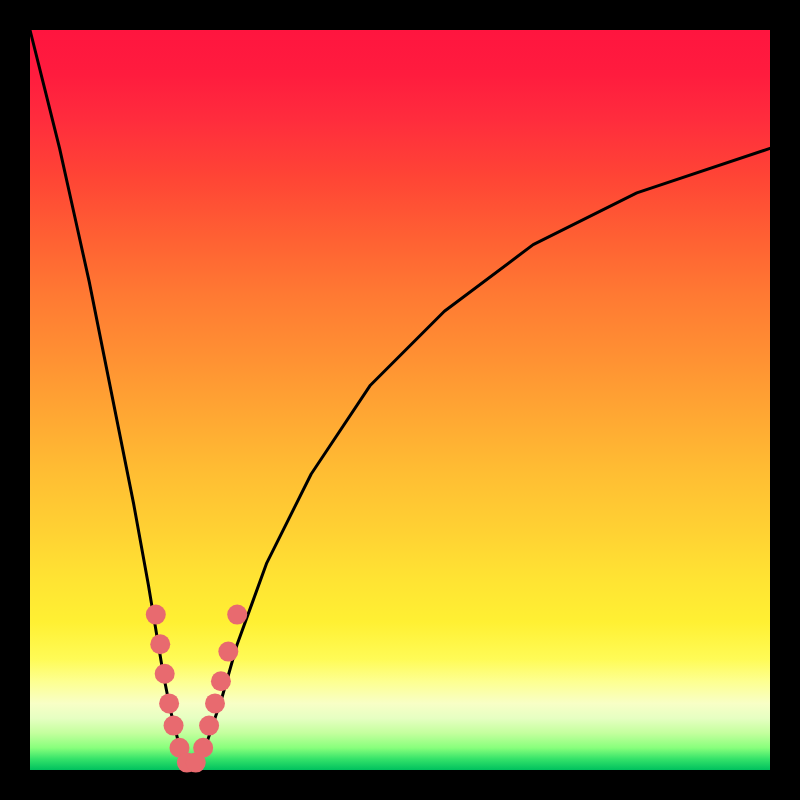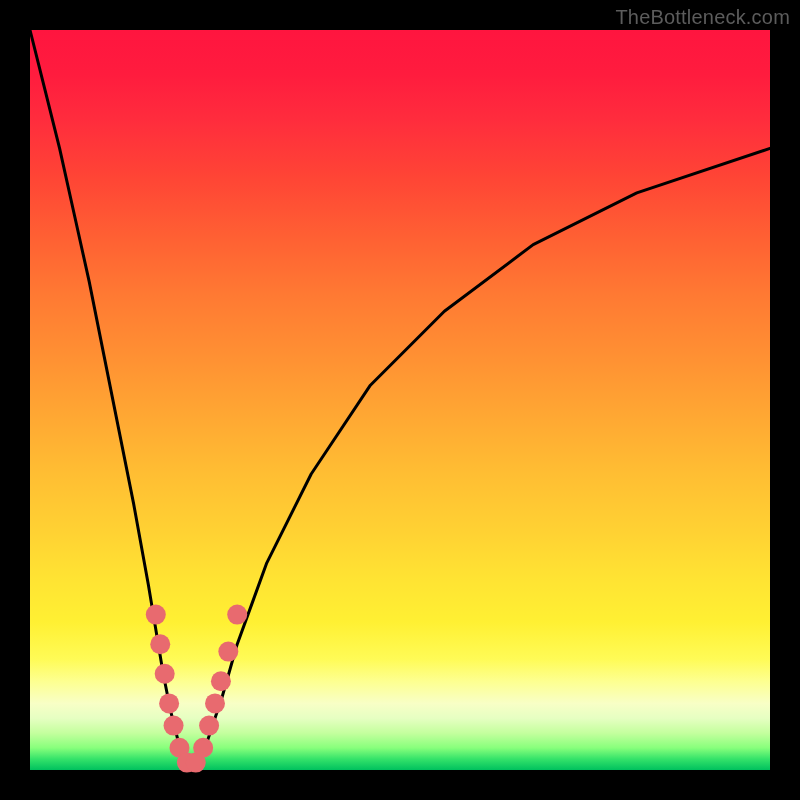--- a/index.html
+++ b/index.html
@@ -92,14 +92,13 @@
           <circle cx="173.16" cy="717.80" r="10" fill="#e86a6f" stroke="#c94c51" stroke-width="0"></circle>
           <circle cx="179.08" cy="695.60" r="10" fill="#e86a6f" stroke="#c94c51" stroke-width="0"></circle>
           <circle cx="185.00" cy="673.40" r="10" fill="#e86a6f" stroke="#c94c51" stroke-width="0"></circle>
           <circle cx="190.92" cy="651.20" r="10" fill="#e86a6f" stroke="#c94c51" stroke-width="0"></circle>
           <circle cx="198.32" cy="621.60" r="10" fill="#e86a6f" stroke="#c94c51" stroke-width="0"></circle>
           <circle cx="207.20" cy="584.60" r="10" fill="#e86a6f" stroke="#c94c51" stroke-width="0"></circle>
         </g>
     </svg>
 
   </div>
-  <div class="watermark">TheBottleneck.com</div>
 </div>
 
 </body></html>

